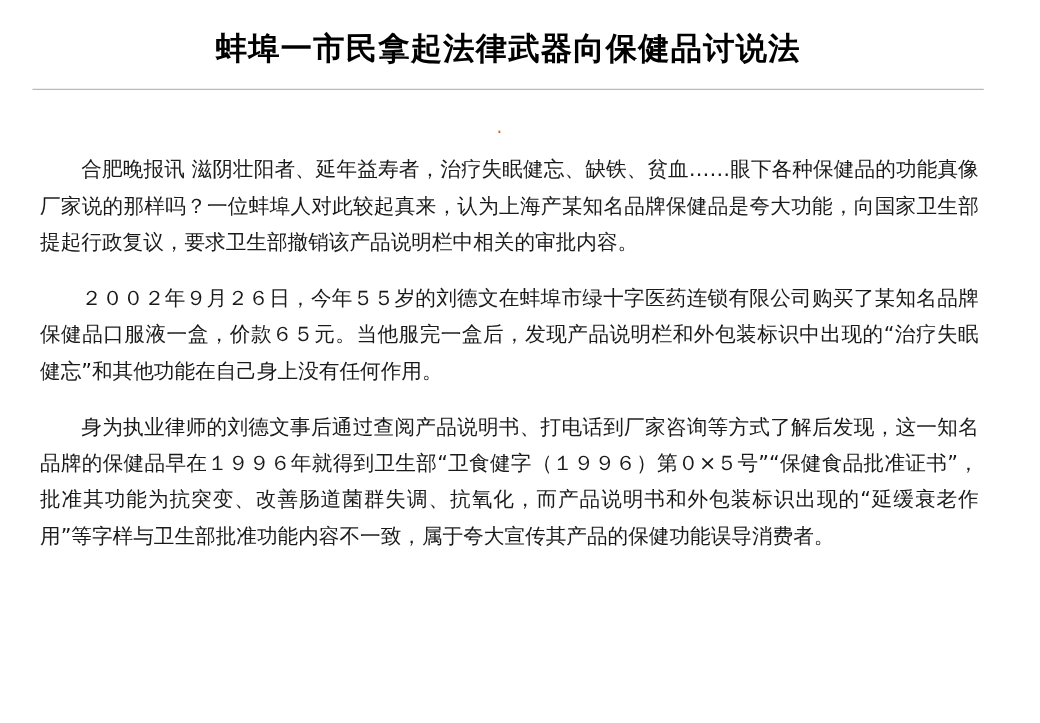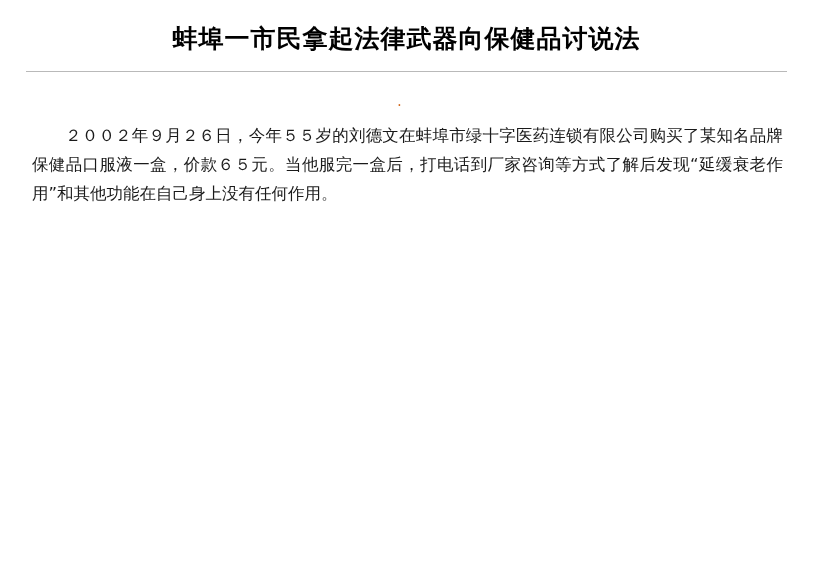--- a/index.html
+++ b/index.html
@@ -77,16 +77,18 @@
 
   <h1 class="article-title">蚌埠一市民拿起法律武器向保健品讨说法</h1>
 
   <div class="title-rule"></div>
 
   <div class="meta-row">
     <span class="meta-dot">.</span>
   </div>
 
   <div class="body-text">
-    <p>２００２年９月２６日，今年５５岁的刘德文在蚌埠市绿十字医药连锁有限公司购买了某知名品牌保健品口服液一盒，价款６５元。当他服完一盒后，打电话到厂家咨询等方式了解后发现“延缓衰老作用”和其他功能在自己身上没有任何作用。</p>
+    <p>合肥晚报讯 滋阴壮阳者、延年益寿者，治疗失眠健忘、缺铁、贫血……眼下各种保健品的功能真像厂家说的那样吗？一位蚌埠人对此较起真来，认为上海产某知名品牌保健品是夸大功能，向国家卫生部提起行政复议，要求卫生部撤销该产品说明栏中相关的审批内容。</p>
+    <p>２００２年９月２６日，今年５５岁的刘德文在蚌埠市绿十字医药连锁有限公司购买了某知名品牌保健品口服液一盒，价款６５元。当他服完一盒后，发现产品说明栏和外包装标识中出现的“治疗失眠健忘”和其他功能在自己身上没有任何作用。</p>
+    <p>身为执业律师的刘德文事后通过查阅产品说明书、打电话到厂家咨询等方式了解后发现，这一知名品牌的保健品早在１９９６年就得到卫生部“卫食健字（１９９６）第０×５号”“保健食品批准证书”，批准其功能为抗突变、改善肠道菌群失调、抗氧化，而产品说明书和外包装标识出现的“延缓衰老作用”等字样与卫生部批准功能内容不一致，属于夸大宣传其产品的保健功能误导消费者。</p>
   </div>
 
 </div>
 
 </body></html>

